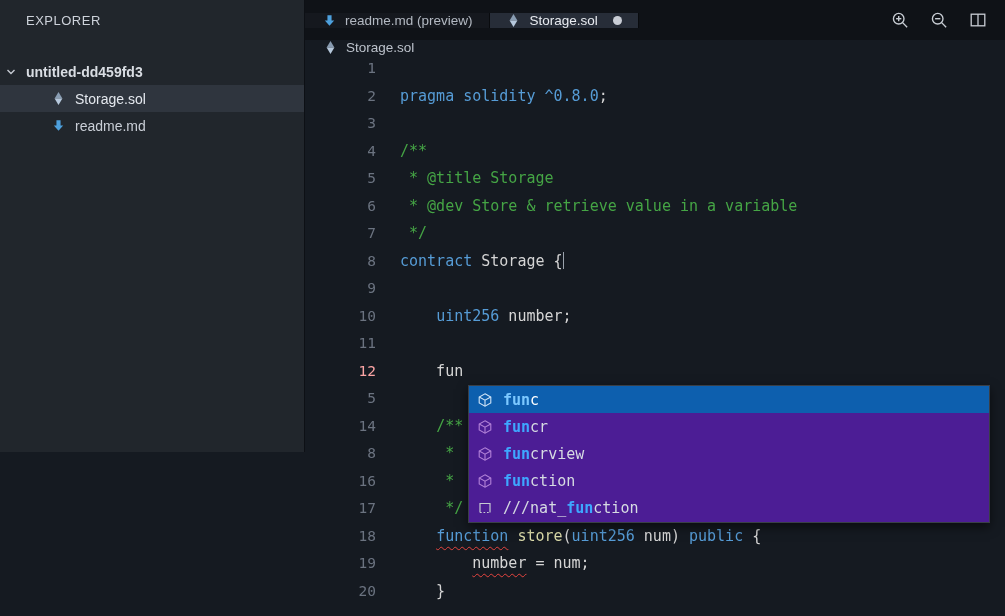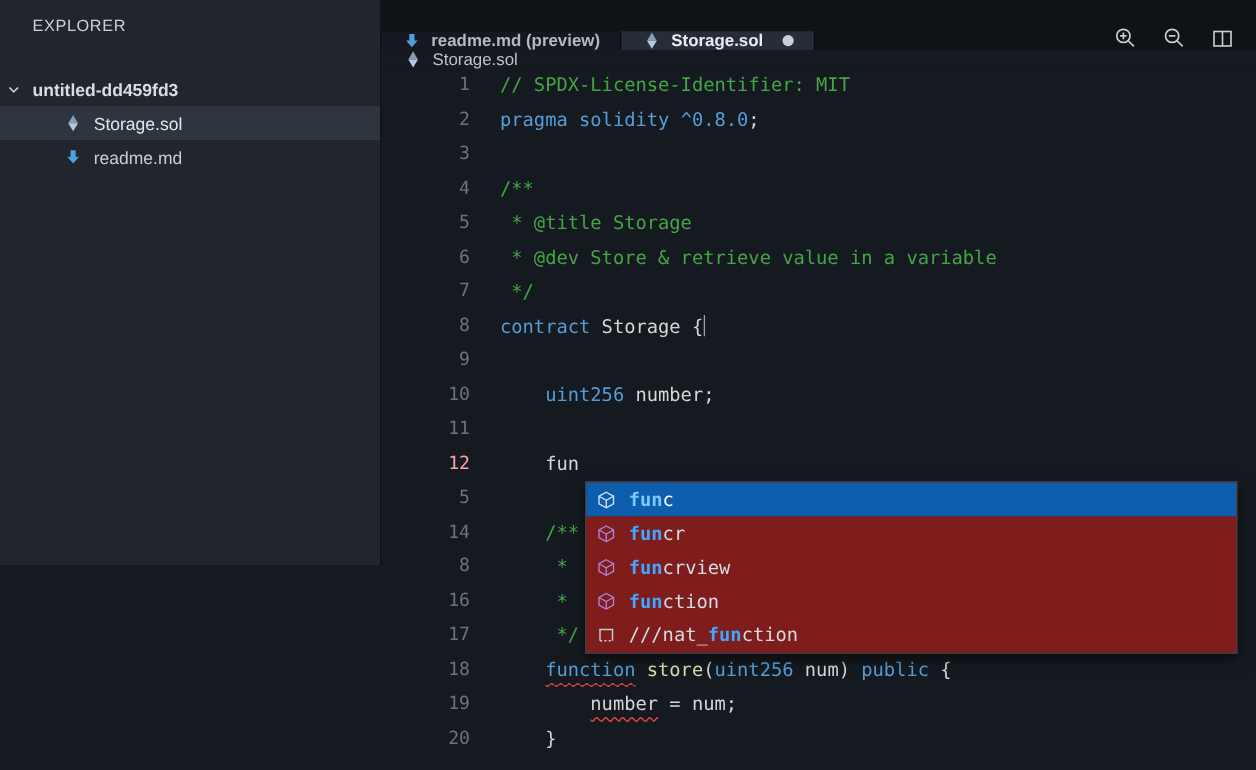--- a/index.html
+++ b/index.html
@@ -13,21 +13,21 @@
   .sb-header { height:40px; display:flex; align-items:center; padding-left:26px; color:#cdd2da; font-size:13px; letter-spacing:.5px; }
   .tree { padding-top:18px; }
   .tree-row { height:27px; display:flex; align-items:center; font-size:14px; color:#c9ced6; cursor:pointer; }
   .tree-row.folder { font-weight:bold; color:#d9dde3; padding-left:3px; gap:7px; }
   .tree-row.file { padding-left:50px; gap:9px; }
   .tree-row.selected { background:#2f353e; color:#e4e8ee; }
   .tree-icon { display:inline-flex; width:16px; justify-content:center; }
 
   
   #main { flex:1; display:flex; flex-direction:column; position:relative; min-width:0; }
-  #tabbar { height:40px; background:#0f1217; display:flex; align-items:flex-end; flex-shrink:0;font-weight:bold; }
+  #tabbar { height:40px; background:#0f1217; display:flex; align-items:center; flex-shrink:0; }
   #tabs { display:flex; align-items:stretch; }
   .tab { display:flex; align-items:center; gap:8px; padding:0 16px; font-size:13.5px; color:#b3b9c2; background:#15181e; border-right:1px solid #090b0e; cursor:pointer; white-space:nowrap; }
   .tab.active { background:#272d38; color:#e8ebf0; }
   .tab-dot { width:9px; height:9px; border-radius:50%; background:#c9cdd5; margin-left:7px; }
   .tab-actions { margin-left:auto; display:flex; align-items:center; gap:20px; padding-right:18px; }
   .tab-actions .act { display:inline-flex; cursor:pointer; }
 
   
   .breadcrumb { height:30px; display:flex; align-items:center; gap:8px; padding-left:17px; font-size:13.5px; color:#bcc2cb; background:#151a21; }
 
@@ -38,21 +38,21 @@
   .gutter.active { color:#fca5a5; }
   .line-text { white-space:pre; }
   .s-c { color:var(--comment); }
   .s-k { color:var(--keyword); }
   .s-f { color:var(--fname); }
   .s-p { color:var(--plain); }
   .s-e { text-decoration-line:underline; text-decoration-style:wavy; text-decoration-color:var(--error); text-decoration-thickness:1px; text-underline-offset:5px; }
   .bar { display:inline-block; width:1.5px; height:17px; background:#9aa2ac; vertical-align:-3px; }
 
   
-  #suggest { position:absolute; left:163px; top:330px; width:522px; background:#7f1d1d; border:1px solid #3a3f47; box-shadow:0 4px 10px rgba(0,0,0,.55); }
+  #suggest { position:absolute; left:163px; top:330px; width:522px; background:#4c1d95; border:1px solid #3a3f47; box-shadow:0 4px 10px rgba(0,0,0,.55); }
   .sg-row { height:27.2px; display:flex; align-items:center; gap:9px; padding-left:7px; font-family:"DejaVu Sans Mono","Liberation Mono",monospace; font-size:15px; color:#d6dbe2; cursor:pointer; }
   .sg-row.selected { background:var(--select-bg); color:#ffffff; }
   .sg-icon { display:inline-flex; width:18px; justify-content:center; }
   .sg-match { color:var(--match); font-weight:bold; }
   .sg-row.selected .sg-match { color:#7cc8ff; }
 </style>
 </head>
 <body>
 
 <div id="app">
@@ -144,21 +144,21 @@
           <svg width="13" height="15" viewBox="0 0 14 16">
             <polygon points="7,1 11.2,8 2.8,8" fill="#93a9c0" opacity="0.9"></polygon>
             <polygon points="2.8,8 11.2,8 7,15" fill="#bfd2e6" opacity="0.95"></polygon>
           </svg>
         </span>
       <span>Storage.sol</span>
     </div>
 
     <div id="code-area">
       <div id="code-lines">
-          <div class="code-line"><div class="gutter">1</div><div class="line-text"><span class="s-c">// SPDX-License-Identifier: MIT</span></div></div>
+          <div class="code-line"><div class="gutter">1</div></div>
           <div class="code-line"><div class="gutter">2</div><div class="line-text"><span class="s-k">pragma</span><span class="s-p"> </span><span class="s-k">solidity</span><span class="s-p"> </span><span class="s-k">^0.8.0</span><span class="s-p">;</span></div></div>
           <div class="code-line"><div class="gutter">3</div><div class="line-text"></div></div>
           <div class="code-line"><div class="gutter">4</div><div class="line-text"><span class="s-c">/**</span></div></div>
           <div class="code-line"><div class="gutter">5</div><div class="line-text"><span class="s-c"> * @title Storage</span></div></div>
           <div class="code-line"><div class="gutter">6</div><div class="line-text"><span class="s-c"> * @dev Store &amp; retrieve value in a variable</span></div></div>
           <div class="code-line"><div class="gutter">7</div><div class="line-text"><span class="s-c"> */</span></div></div>
           <div class="code-line"><div class="gutter">8</div><div class="line-text"><span class="s-k">contract</span><span class="s-p"> Storage </span><span class="s-p">{</span><span class="bar"></span></div></div>
           <div class="code-line"><div class="gutter">9</div><div class="line-text"></div></div>
           <div class="code-line"><div class="gutter">10</div><div class="line-text"><span class="s-p">    </span><span class="s-k">uint256</span><span class="s-p"> number;</span></div></div>
           <div class="code-line"><div class="gutter">11</div><div class="line-text"></div></div>

